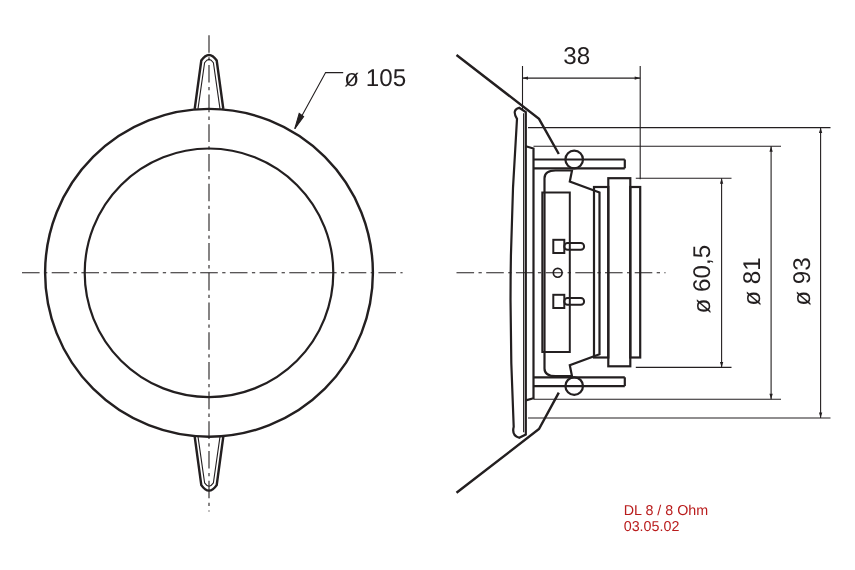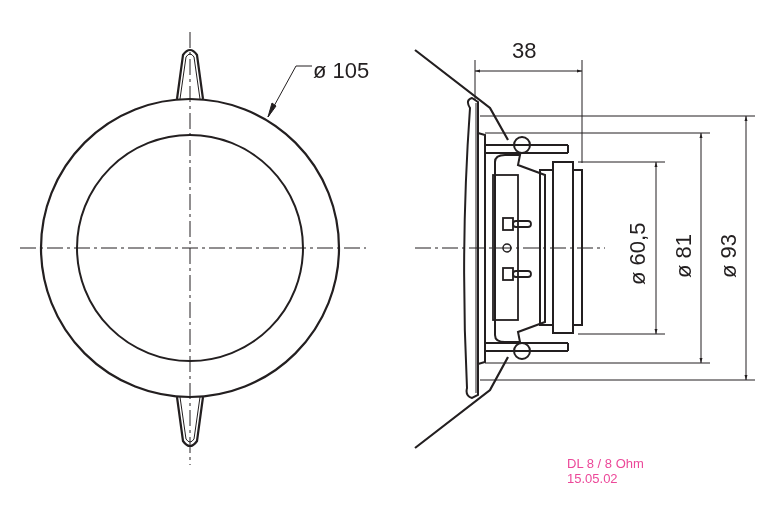--- a/index.html
+++ b/index.html
@@ -1,19 +1,19 @@
 <!DOCTYPE html>
 <html><head>
 <meta charset="utf-8">
 <style>
   html, body { margin:0; padding:0; background:#ffffff; }
   body { width:777px; height:518px; overflow:hidden; position:relative; font-family:"Liberation Sans", sans-serif; }
   svg { position:absolute; left:0; top:0; }
   .lbl { font-family:"Liberation Sans", sans-serif; fill:#231f20; }
-  .note { position:absolute; left:567px; top:456px; font-family:"Liberation Sans", sans-serif; font-size:13px; line-height:15px; color:#ec4899; }
+  .note { position:absolute; left:567px; top:456px; font-family:"Liberation Sans", sans-serif; font-size:13px; line-height:15px; color:#b91c1c; }
 </style>
 </head>
 <body>
 
 <svg width="777" height="518" viewBox="0 0 777 518">
   <defs>
     <marker id="arr" viewBox="0 0 10 10" refX="10" refY="5" markerWidth="9" markerHeight="5" orient="auto-start-reverse" markerUnits="userSpaceOnUse">
       <path d="M0,2 L10,5 L0,8 z" fill="#231f20"></path>
     </marker>
   </defs>
@@ -83,14 +83,14 @@
     <line x1="746" y1="116" x2="746" y2="380" stroke-width="1" marker-start="url(#arr)" marker-end="url(#arr)"></line>
   </g>
   <text class="lbl" x="512" y="58" font-size="22">38</text>
   <text class="lbl" font-size="22" transform="translate(645,285) rotate(-90)">ø 60,5</text>
   <text class="lbl" font-size="22" transform="translate(691,278) rotate(-90)">ø 81</text>
   <text class="lbl" font-size="22" transform="translate(736,278) rotate(-90)">ø 93</text>
 </svg>
 
 <div class="note">
   <div>DL 8 / 8 Ohm</div>
-  <div>15.05.02</div>
+  <div>03.05.02</div>
 </div>
 
 </body></html>

